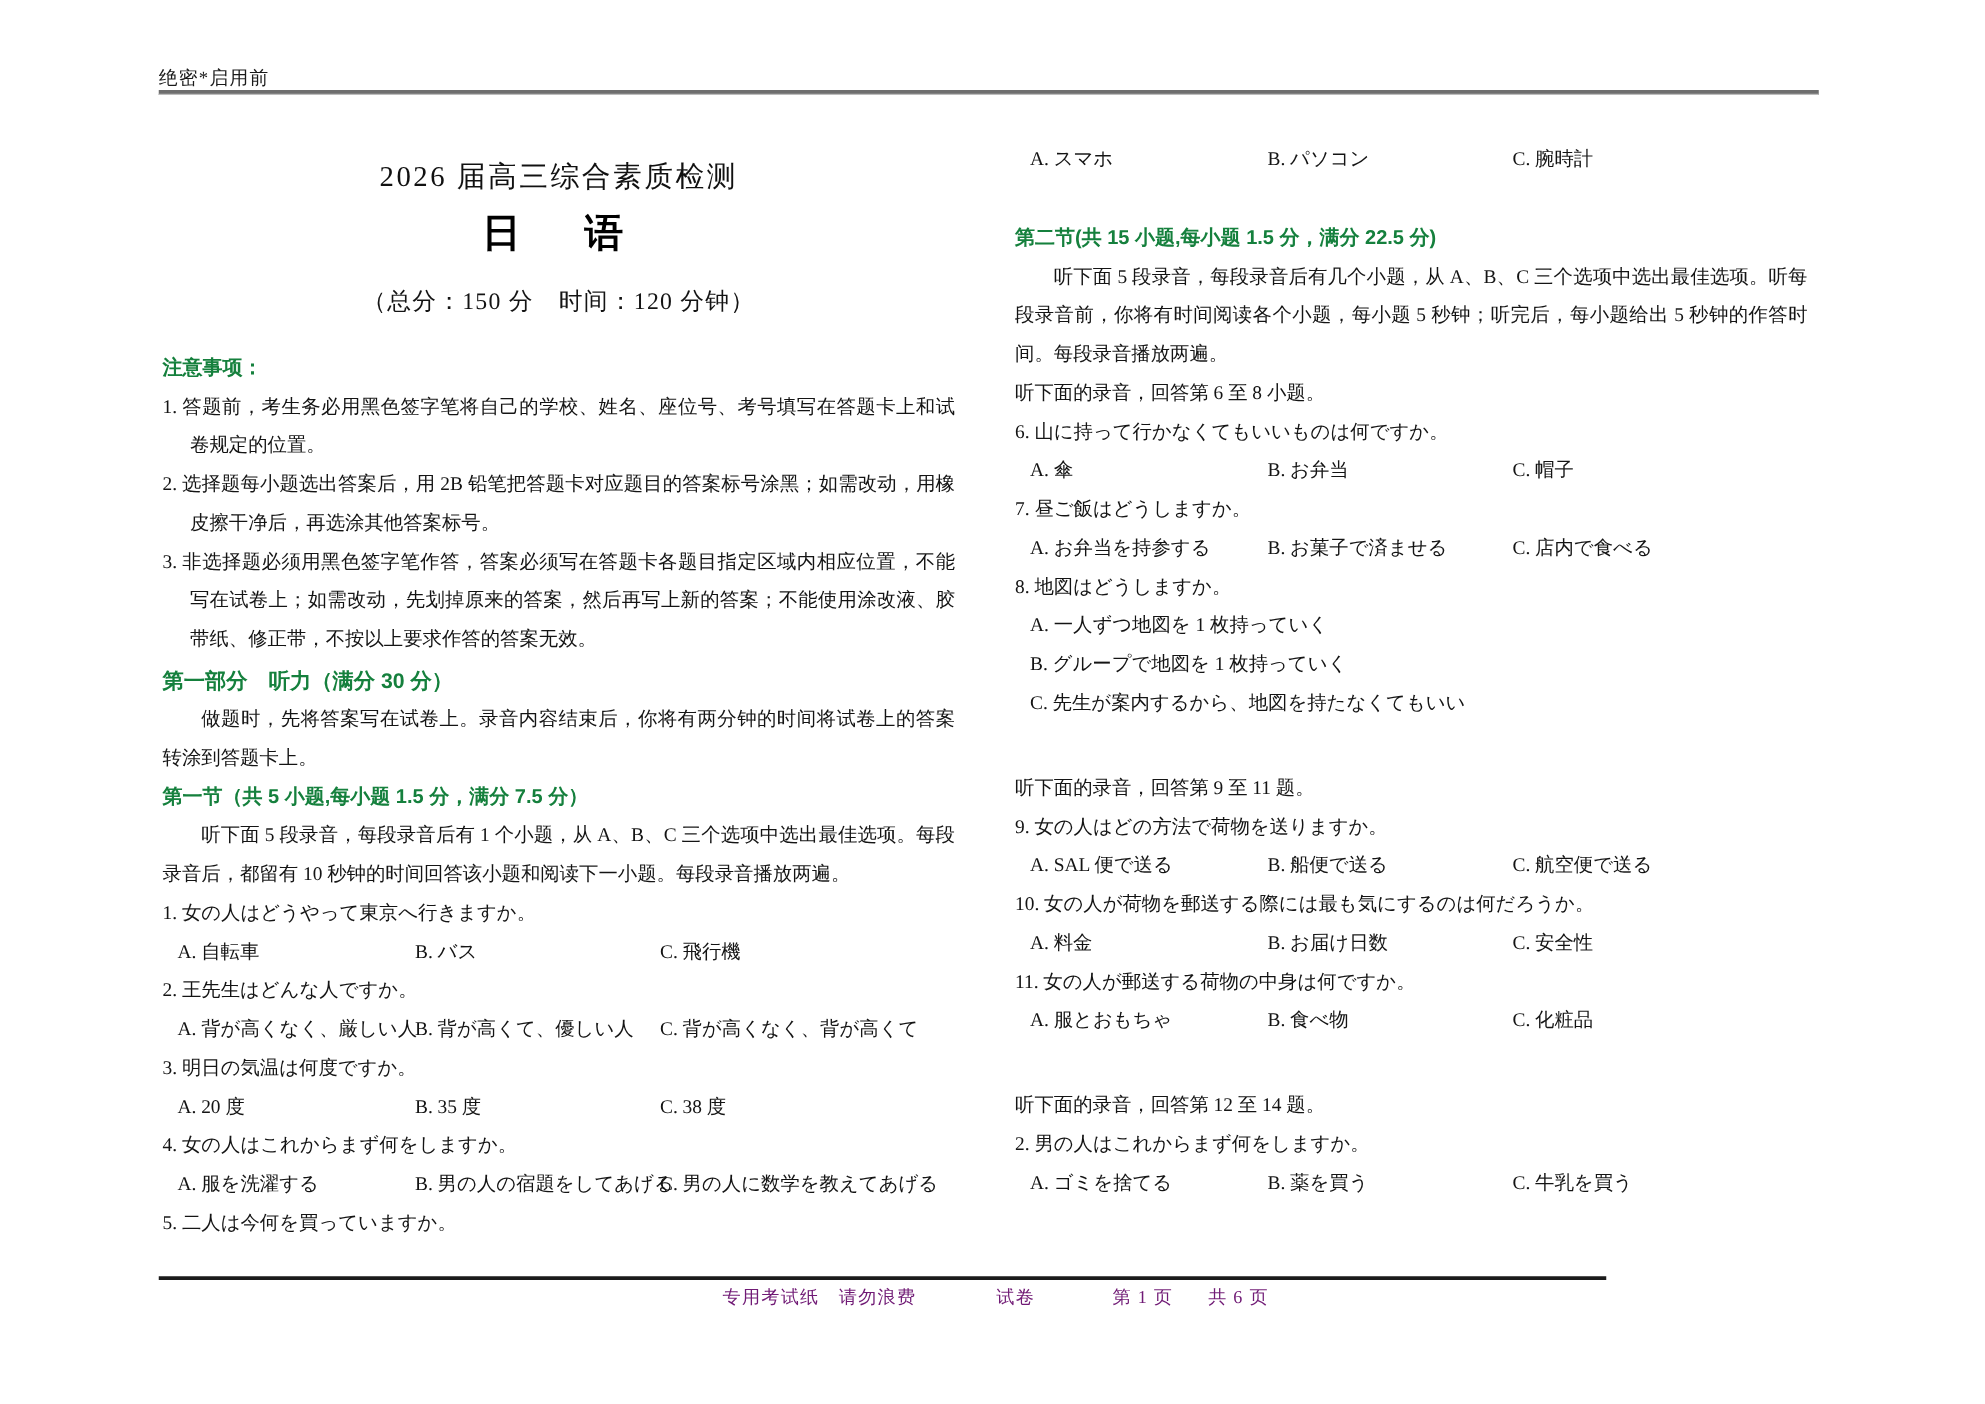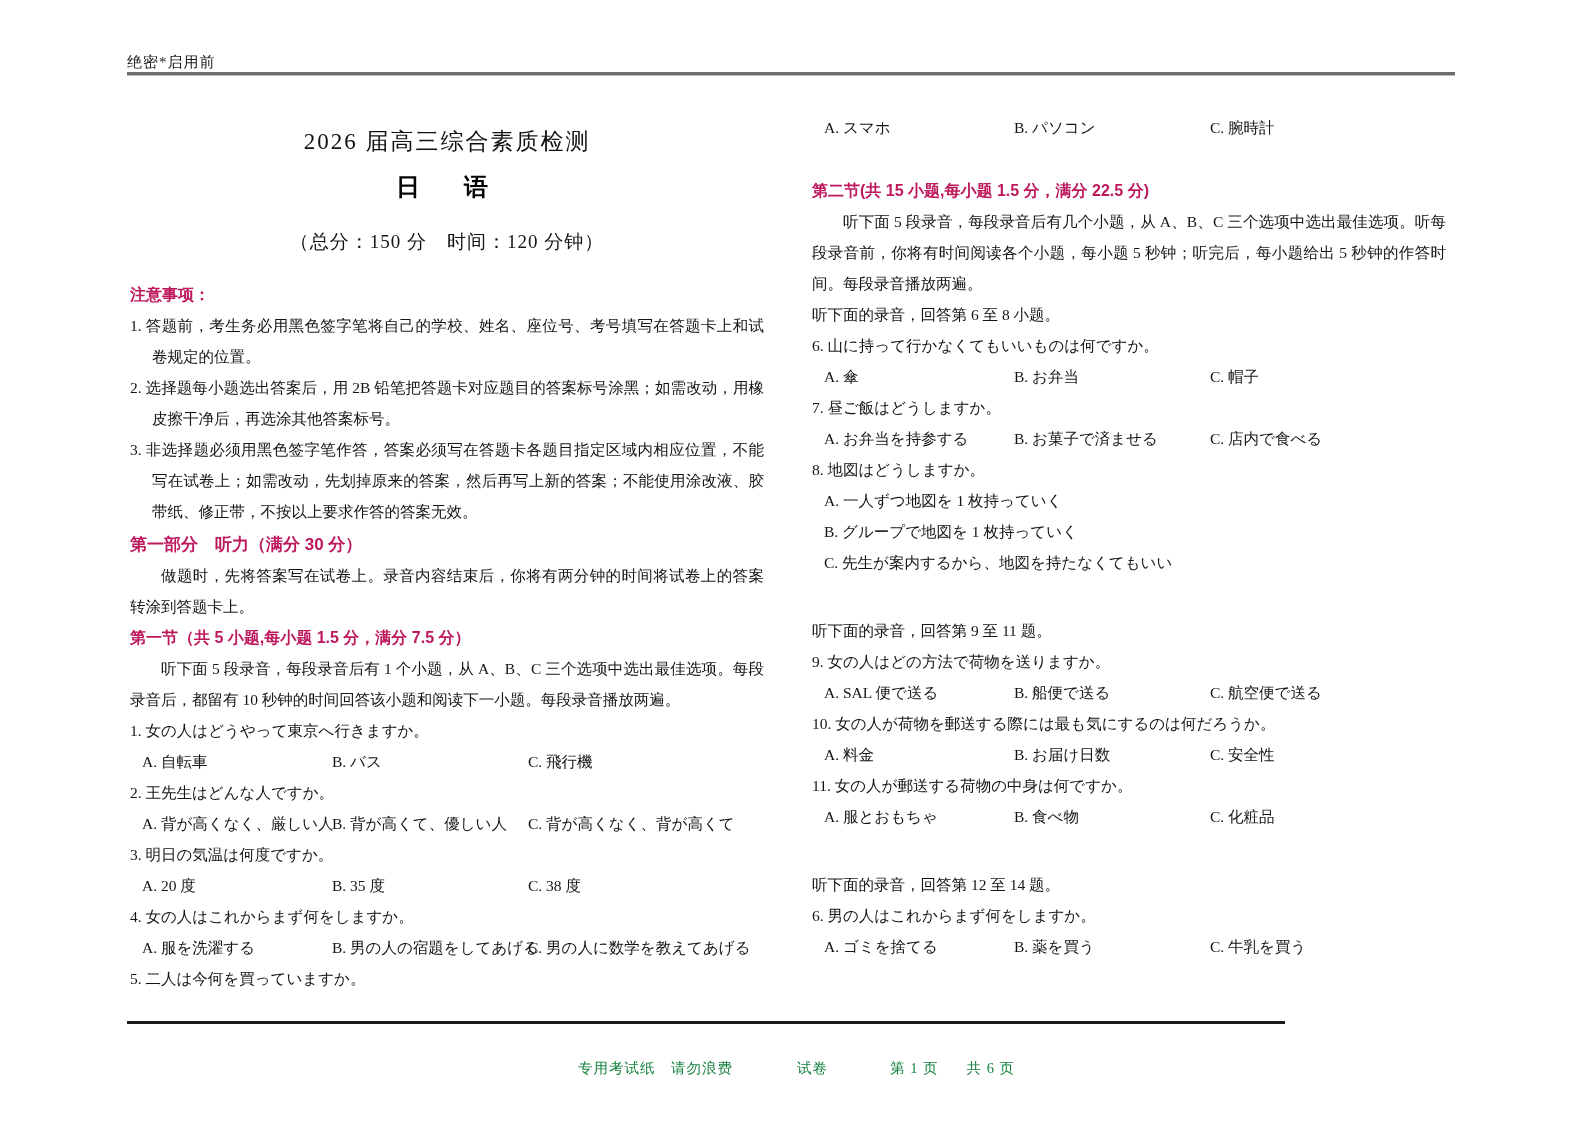--- a/index.html
+++ b/index.html
@@ -17,28 +17,28 @@
     border-bottom:1px solid #bdbdbd;
   }
   .cols{
     position:absolute;left:130px;top:88px;width:1336px;display:flex;gap:48px;
   }
   .col{width:634px;font-size:15.5px;line-height:31px;}
   .exam-title{
     text-align:center;font-size:23px;margin-top:38px;letter-spacing:2px;color:#111;
   }
   .subject{
-    text-align:center;font-size:24px;font-weight:bold;margin-top:14px;letter-spacing:10px;
+    text-align:center;font-size:31px;font-weight:bold;margin-top:14px;letter-spacing:10px;
     font-family:"Liberation Sans","DejaVu Sans",sans-serif;color:#000;
   }
   .score-info{
     text-align:center;font-size:19px;margin-top:24px;letter-spacing:1px;
   }
   .h-bold{
-    font-weight:bold;color:#be185d;
+    font-weight:bold;color:#15803d;
     font-family:"Liberation Sans","DejaVu Sans",sans-serif;
   }
   .notice-head{margin-top:22px;font-size:16px;}
   .hang{
     margin:0;padding-left:22px;text-indent:-22px;text-align:justify;
   }
   .part-head{font-size:17px;margin-top:2px;}
   .sec-head{font-size:16px;}
   .indent{margin:0;text-indent:2em;text-align:justify;}
   .q{white-space:nowrap;}
@@ -50,21 +50,21 @@
   .opt-block{padding-left:12px;white-space:nowrap;}
   .note{white-space:nowrap;}
   .gap-head{margin-top:32px;}
   .gap-note{margin-top:37px;}
   .right-first{margin-top:24px;}
   .footrule{
     position:absolute;left:127px;top:1021px;width:1158px;height:3px;background:#1b1b1b;
   }
   .footer{
     position:absolute;left:578px;top:1028px;display:flex;align-items:baseline;
-    font-size:14.5px;color:#15803d;letter-spacing:1px;margin-top:31px;
+    font-size:14.5px;color:#701a75;letter-spacing:1px;
   }
   .footer .f1{margin-right:64px;}
   .footer .f2{margin-right:62px;}
   .footer .f3{margin-right:28px;}
 </style>
 </head>
 <body>
 
 <div class="page">
 
@@ -169,21 +169,21 @@
 
       <div class="q">11. 女の人が郵送する荷物の中身は何ですか。</div>
       <div class="opts">
         <span>A. 服とおもちゃ</span>
         <span>B. 食べ物</span>
         <span>C. 化粧品</span>
       </div>
 
       <div class="note gap-note">听下面的录音，回答第 12 至 14 题。</div>
 
-      <div class="q">6. 男の人はこれからまず何をしますか。</div>
+      <div class="q">2. 男の人はこれからまず何をしますか。</div>
       <div class="opts">
         <span>A. ゴミを捨てる</span>
         <span>B. 薬を買う</span>
         <span>C. 牛乳を買う</span>
       </div>
     </div>
   </div>
 
   <div class="footrule"></div>
   <div class="footer">

